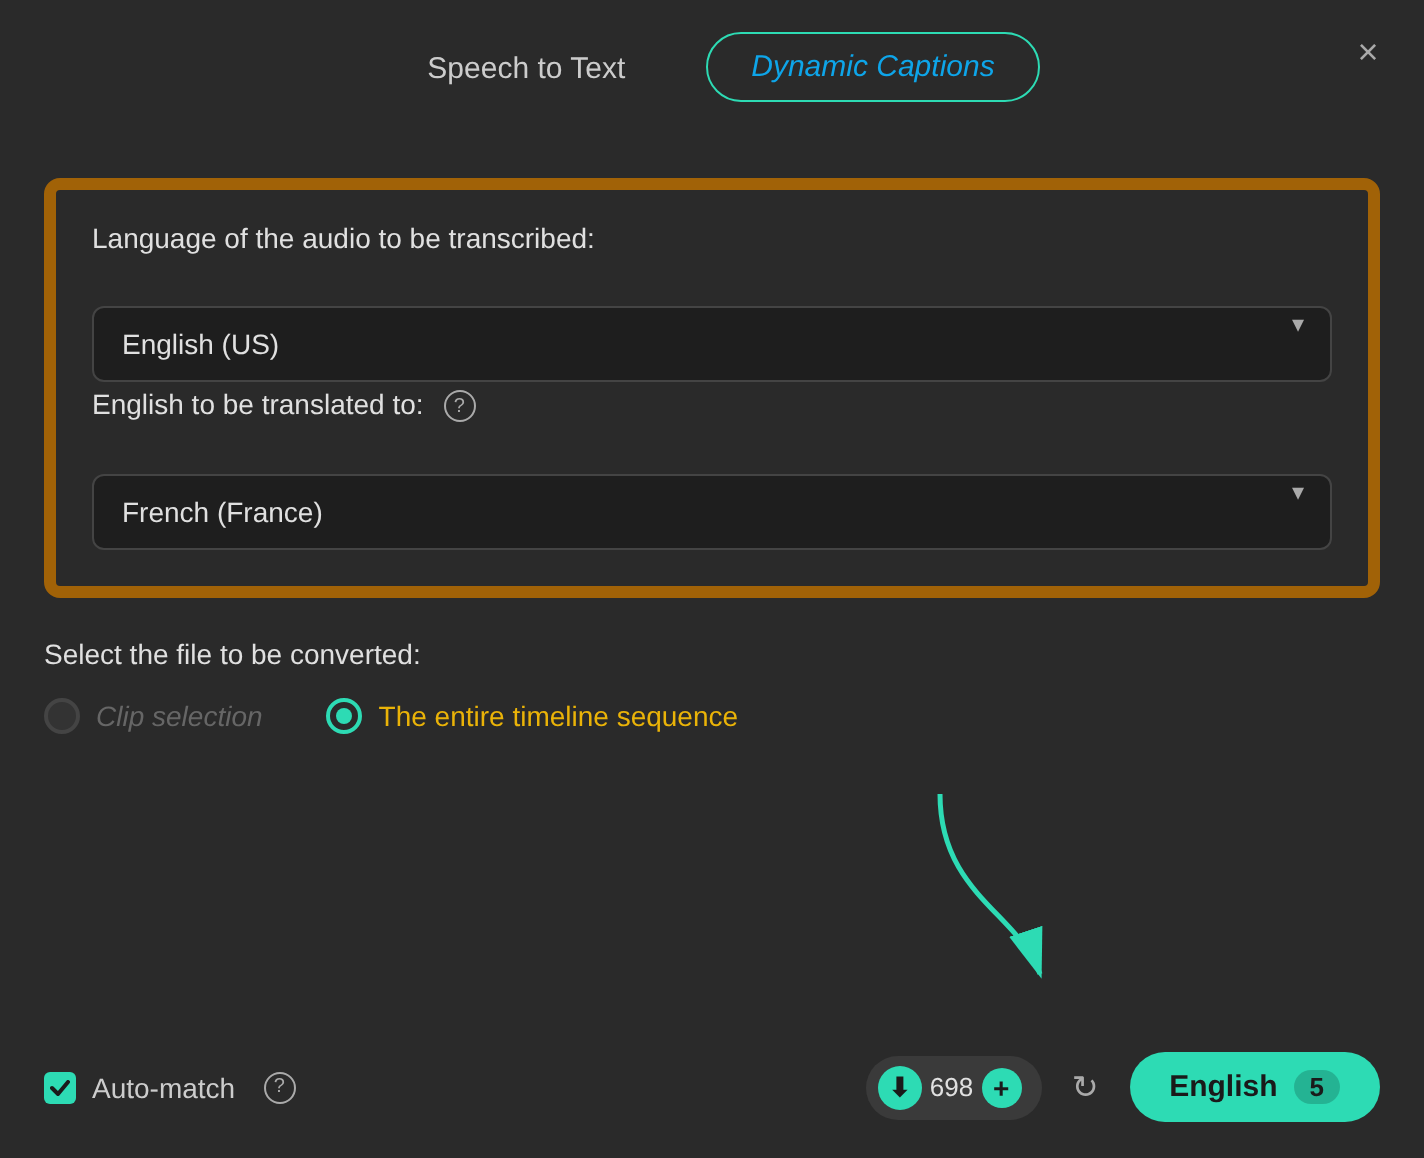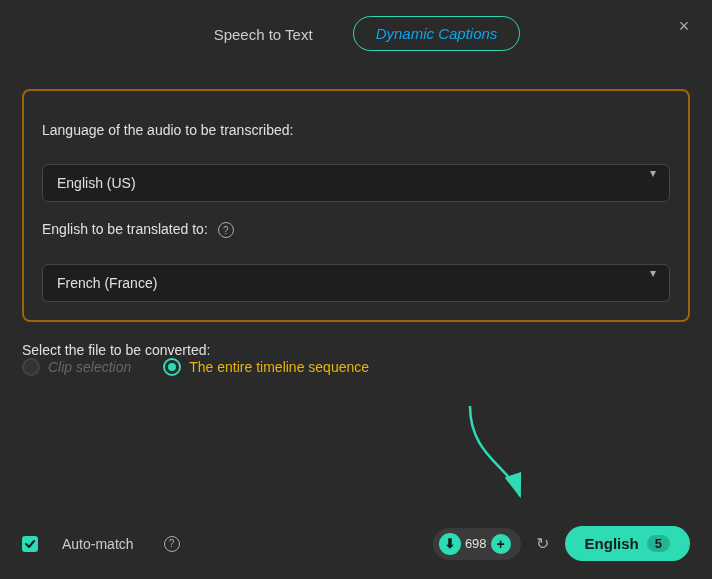--- a/index.html
+++ b/index.html
@@ -62,26 +62,26 @@
       font-style: italic;
     }
     .content {
       flex: 1;
       padding: 18px 22px 16px 22px;
       display: flex;
       flex-direction: column;
       gap: 20px;
     }
     .language-box {
-      border: 2px solid #a16207;
+      border: 6px solid #a16207;
       border-radius: 8px;
-      padding: 31px 18px 18px 18px;
+      padding: 16px 18px 18px 18px;
       display: flex;
       flex-direction: column;
-      gap: 19px;
+      gap: 3px;
     }
     .field-label {
       font-size: 14px;
       color: #e0e0e0;
       margin-bottom: 6px;
     }
     .help-icon {
       display: inline-flex;
       align-items: center;
       justify-content: center;
@@ -117,20 +117,21 @@
       top: 50%;
       transform: translateY(-50%);
       color: #aaa;
       pointer-events: none;
       font-size: 12px;
     }
     .file-section label {
       font-size: 14px;
       color: #e0e0e0;
       display: block;
+      margin-bottom: 14px;
     }
     .radio-group {
       display: flex;
       gap: 32px;
       align-items: center;
     }
     .radio-item {
       display: flex;
       align-items: center;
       gap: 8px;
@@ -177,21 +178,21 @@
     }
     .bottom-bar {
       display: flex;
       align-items: center;
       justify-content: space-between;
       padding: 10px 22px 18px 22px;
     }
     .auto-match {
       display: flex;
       align-items: flex-start;
-      gap: 24px;
+      gap: 8px;
       font-size: 14px;
       color: #ccc;
     }
     .checkbox {
       width: 16px;
       height: 16px;
       border-radius: 3px;
       background: #2ddbb4;
       border: none;
       display: flex;

